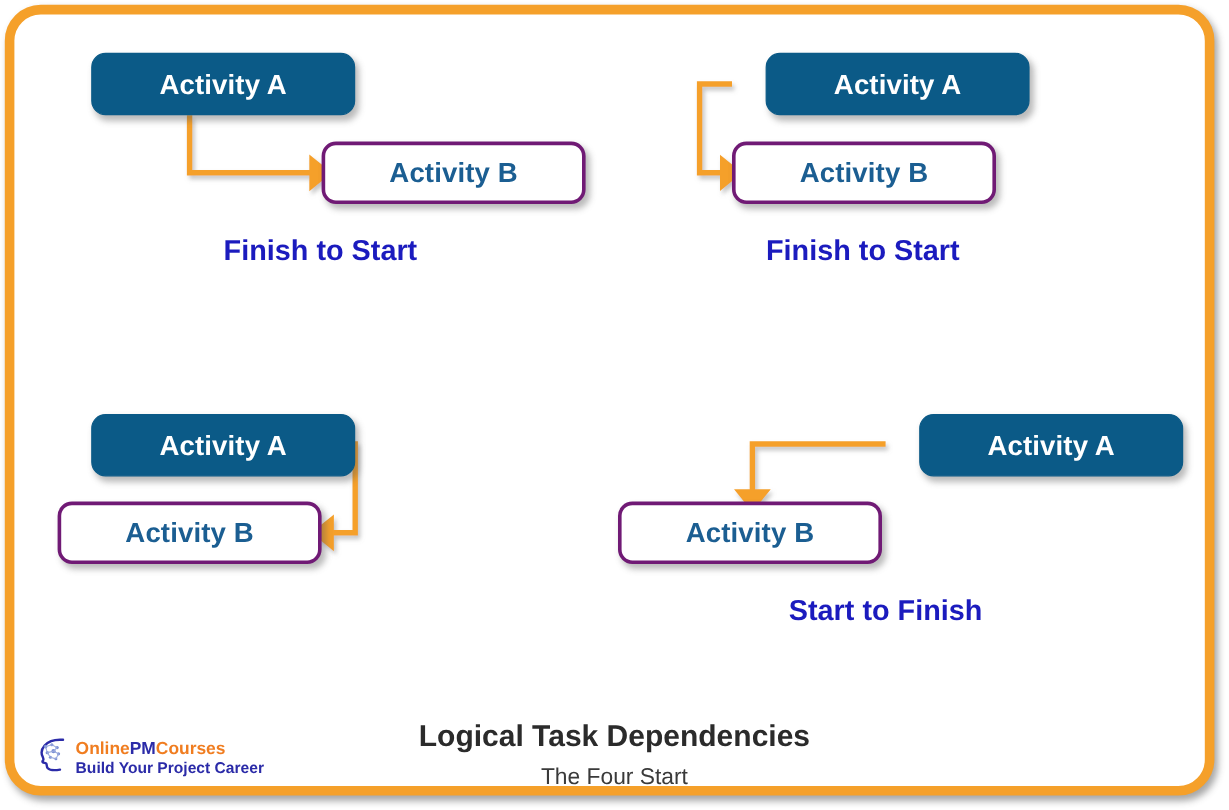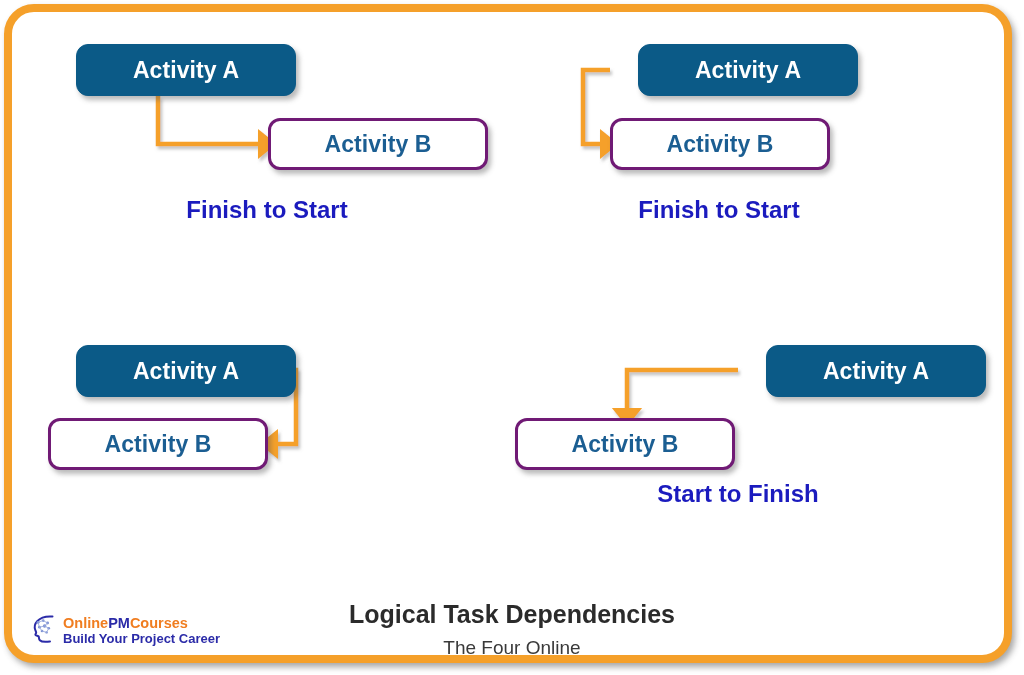--- a/index.html
+++ b/index.html
@@ -203,26 +203,26 @@
     <div class="node outline" style="left:48px; top:418px; width:220px; height:52px;">
       <span>Activity B</span>
     </div>
 
     <div class="node filled" style="left:738px; top:345px; width:220px; height:52px;">
       <span>Activity A</span>
     </div>
     <div class="node outline" style="left:515px; top:418px; width:220px; height:52px;">
       <span>Activity B</span>
     </div>
-    <div class="caption" style="left:738px; top:480px;">Start to Finish</div>
+    <div class="caption" style="left:738px; top:496px;">Start to Finish</div>
 
   </div>
 
   <div id="footer-title">Logical Task Dependencies</div>
-  <div id="footer-sub">The Four Online</div>
+  <div id="footer-sub">The Four Start</div>
 
   <div id="logo">
     <span id="logo-mark">
       <svg width="34" height="30" viewBox="0 0 34 30">
 
         <path d="M26.5,2.5 C20,2.0 14.5,3.5 11.2,7.2 C8.6,10.1 8.2,13.6 9.4,16.3
                  C10.1,17.9 10.6,18.6 10.0,19.4 C9.6,20.0 9.0,20.4 9.6,21.1
                  C10.3,21.9 12.1,21.6 12.6,22.4 C13.2,23.4 12.6,25.0 13.8,26.2
                  C15.3,27.7 19.0,28.2 24.0,27.4" fill="none" stroke="#2B2BA8" stroke-width="2" stroke-linecap="round"></path>
 

